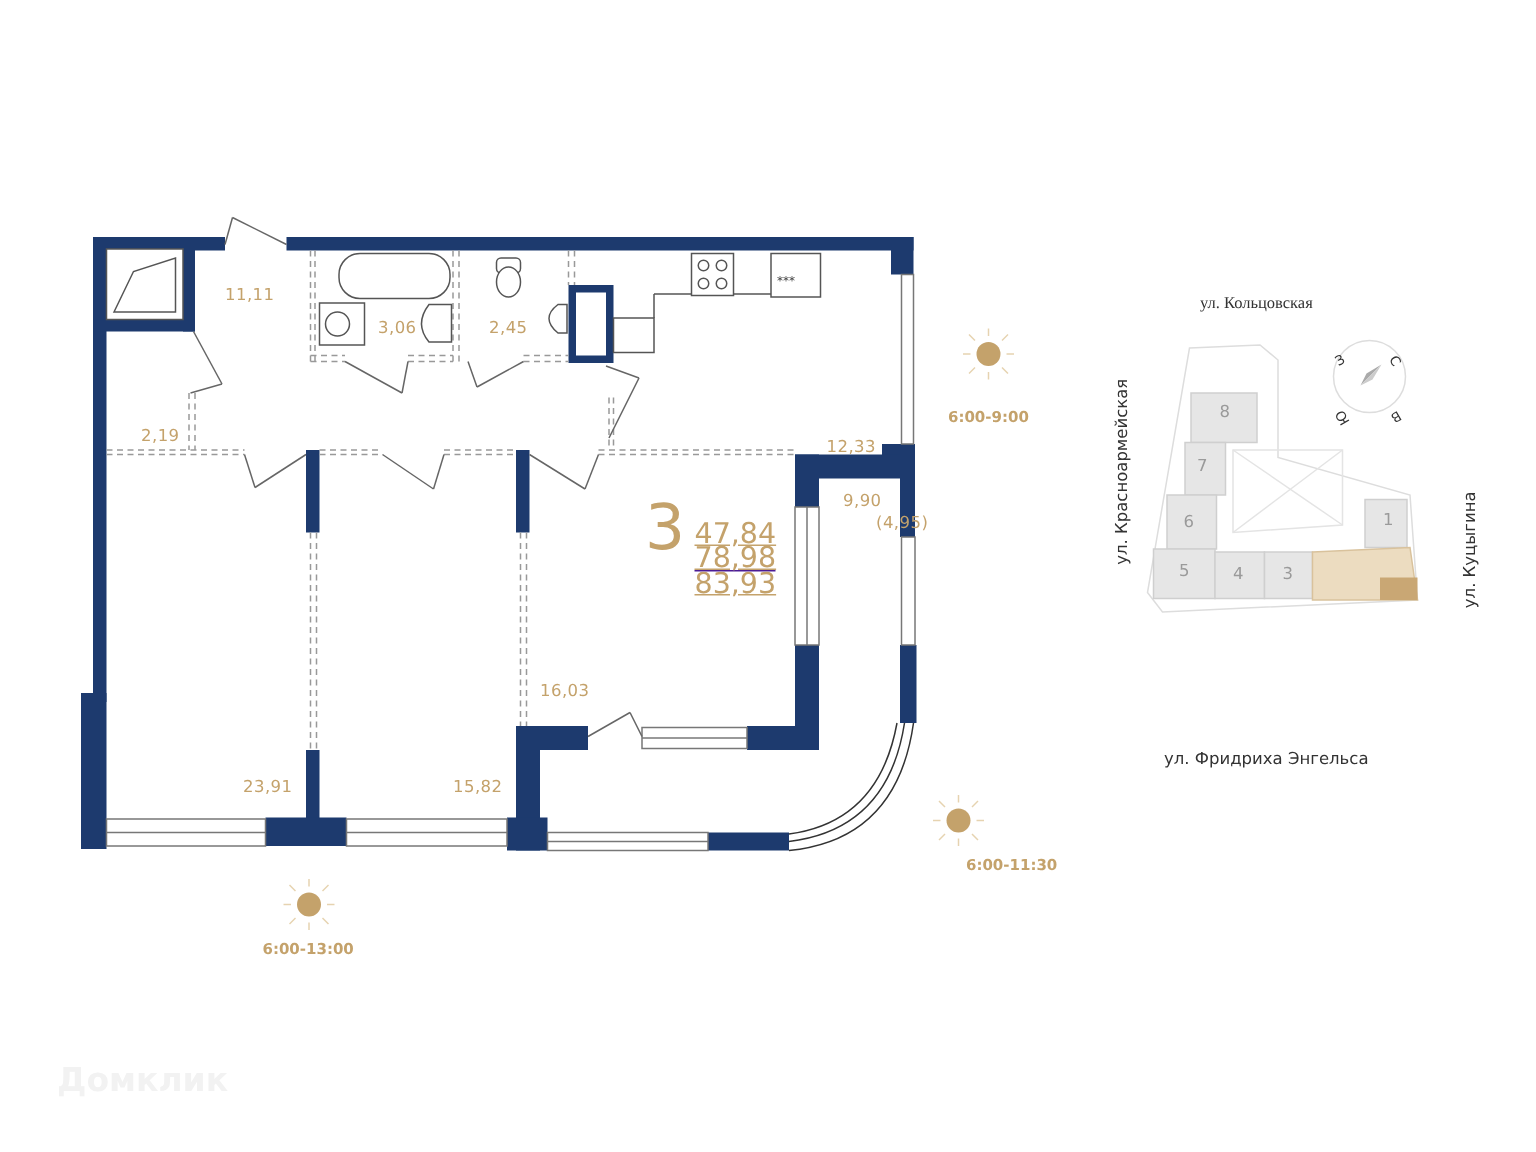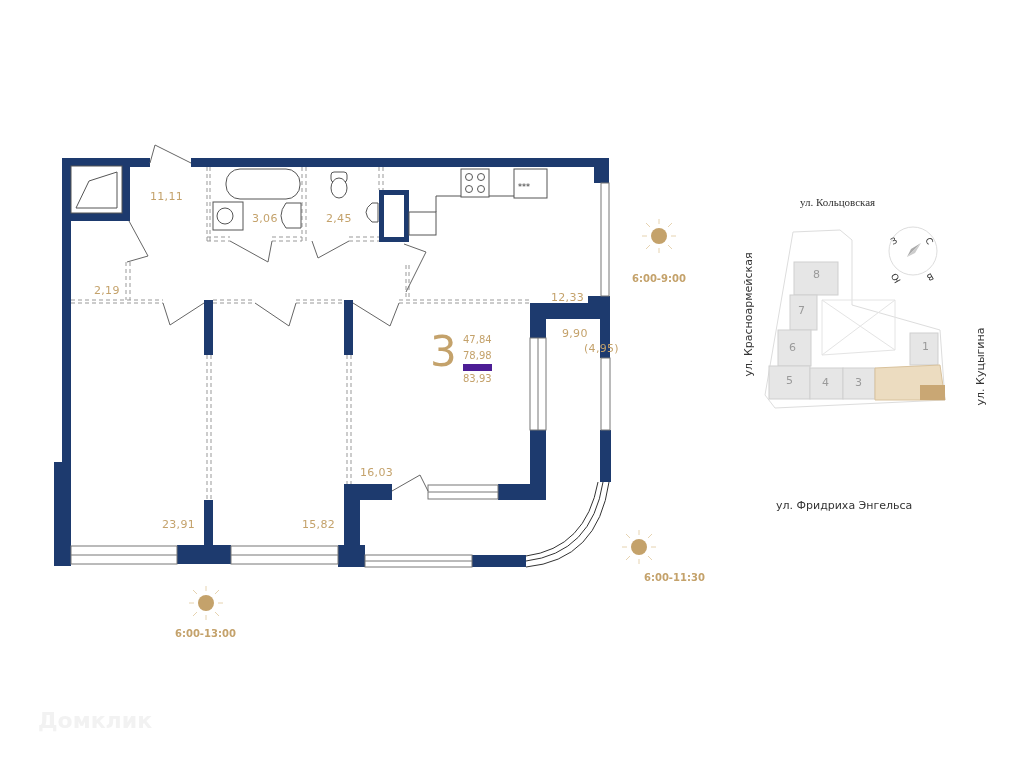--- a/index.html
+++ b/index.html
@@ -2,22 +2,22 @@
 <html><head>
 <meta charset="utf-8">
 <style>
   html, body { margin: 0; padding: 0; background: #ffffff; }
   body { width: 1024px; height: 768px; position: relative; overflow: hidden; font-family: "DejaVu Sans", sans-serif; }
   #plan { position: absolute; left: 0; top: 0; width: 1024px; height: 768px; }
   .room-label { position: absolute; color: #c4a26b; font-size: 11px; letter-spacing: 0.3px; }
   .sun-label { position: absolute; color: #c4a26b; font-size: 10px; font-weight: bold; }
   .summary { position: absolute; left: 430px; top: 332px; color: #c4a26b; }
   .summary .rooms { font-size: 42px; position: absolute; left: 0; top: -4px; line-height: 48px; }
-  .summary .areas { position: absolute; left: 33px; top: 0; font-size: 10px; line-height: 16px; }
-  .summary .areas .total { border-top: 7px solid #4c1d95; }
+  .summary .areas { position: absolute; left: 33px; top: 16px; font-size: 19px; line-height: 16px; text-decoration: underline; }
+  .summary .areas .total { border-top: 1px solid #4c1d95; }
   .map-label { position: absolute; color: #333333; font-size: 11px; }
   .bldg-num { position: absolute; color: #9a9a9a; font-size: 11px; }
   .watermark { position: absolute; left: 38px; top: 708px; color: #f2f2f2; font-size: 22px; font-weight: bold; }
 </style>
 </head>
 <body>
 
 <svg id="plan" viewBox="0 0 1024 768" xmlns="http://www.w3.org/2000/svg">
 
   <g fill="#1d3a6e">
@@ -224,21 +224,21 @@
 
 <span class="room-label" style="left:150px;top:190px;">11,11</span>
 <span class="room-label" style="left:94px;top:284px;">2,19</span>
 <span class="room-label" style="left:252px;top:212px;">3,06</span>
 <span class="room-label" style="left:326px;top:212px;">2,45</span>
 <span class="room-label" style="left:551px;top:276px;margin-top:15px;">12,33</span>
 <span class="room-label" style="left:562px;top:327px;">9,90</span>
 <span class="room-label" style="left:558px;top:342px;margin-left:26px;">(4,95)</span>
 <span class="room-label" style="left:162px;top:518px;">23,91</span>
 <span class="room-label" style="left:302px;top:518px;">15,82</span>
-<span class="room-label" style="left:360px;top:466px;">16,03</span>
+<span class="room-label" style="left:360px;top:454px;">16,03</span>
 
 <div class="summary">
   <span class="rooms">3</span>
   <div class="areas">
     <div>47,84</div>
     <div>78,98</div>
     <div class="total">83,93</div>
   </div>
 </div>
 

